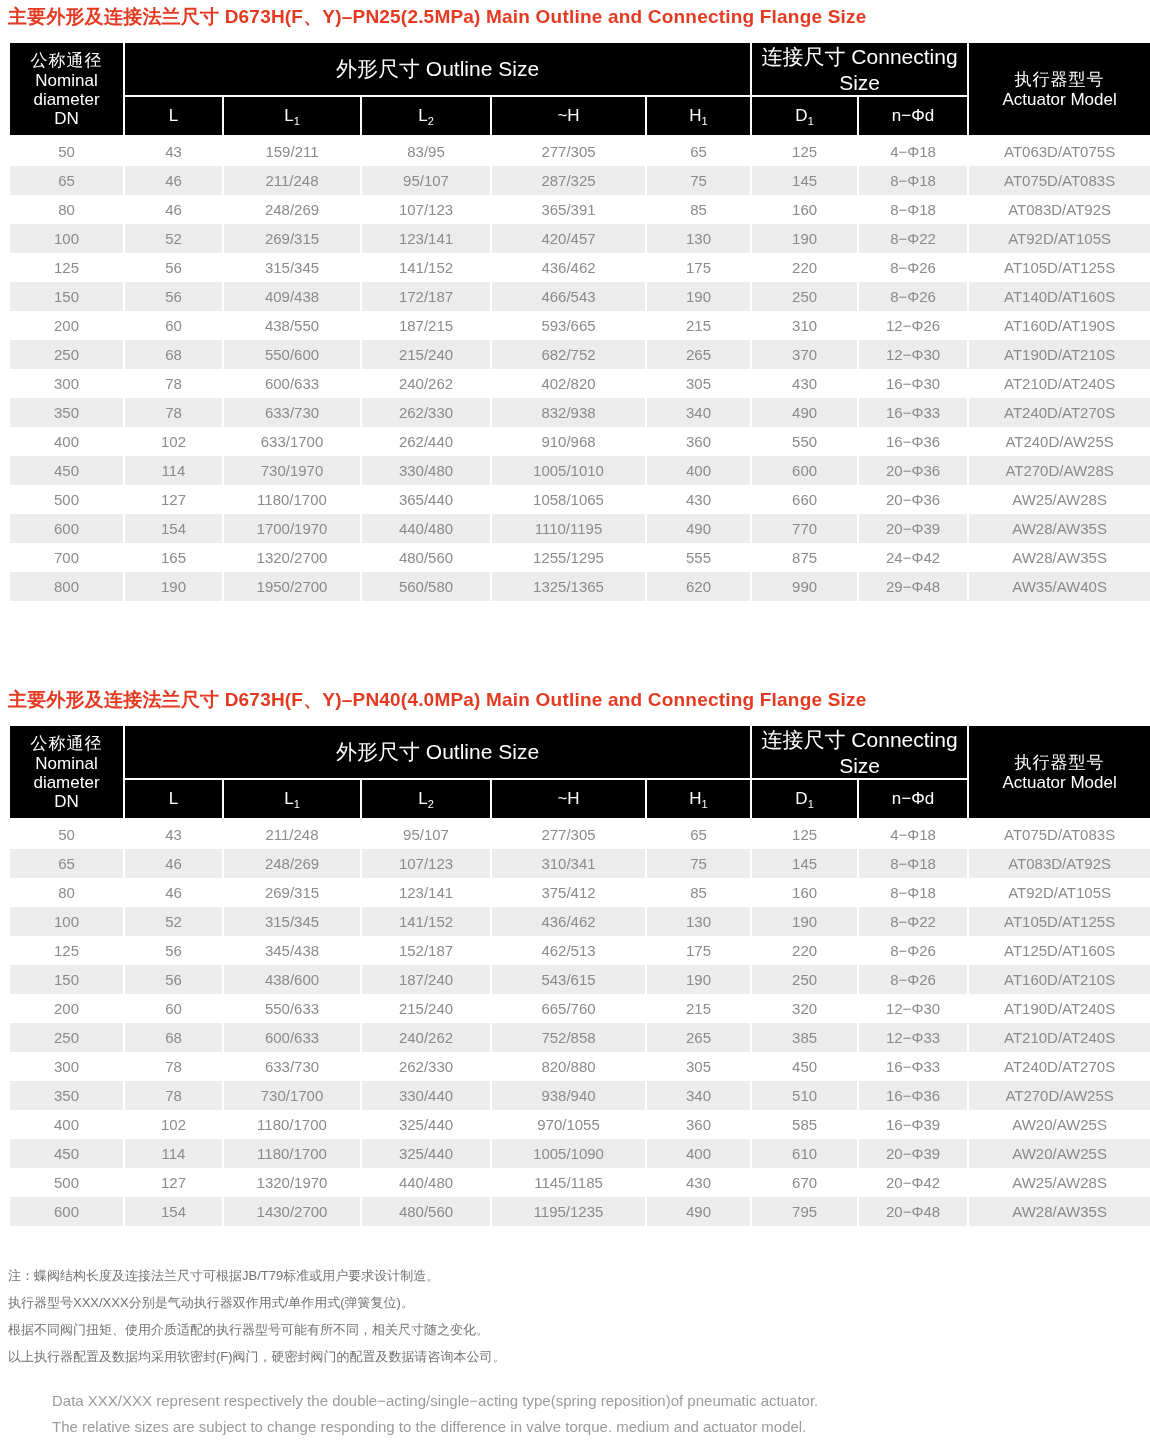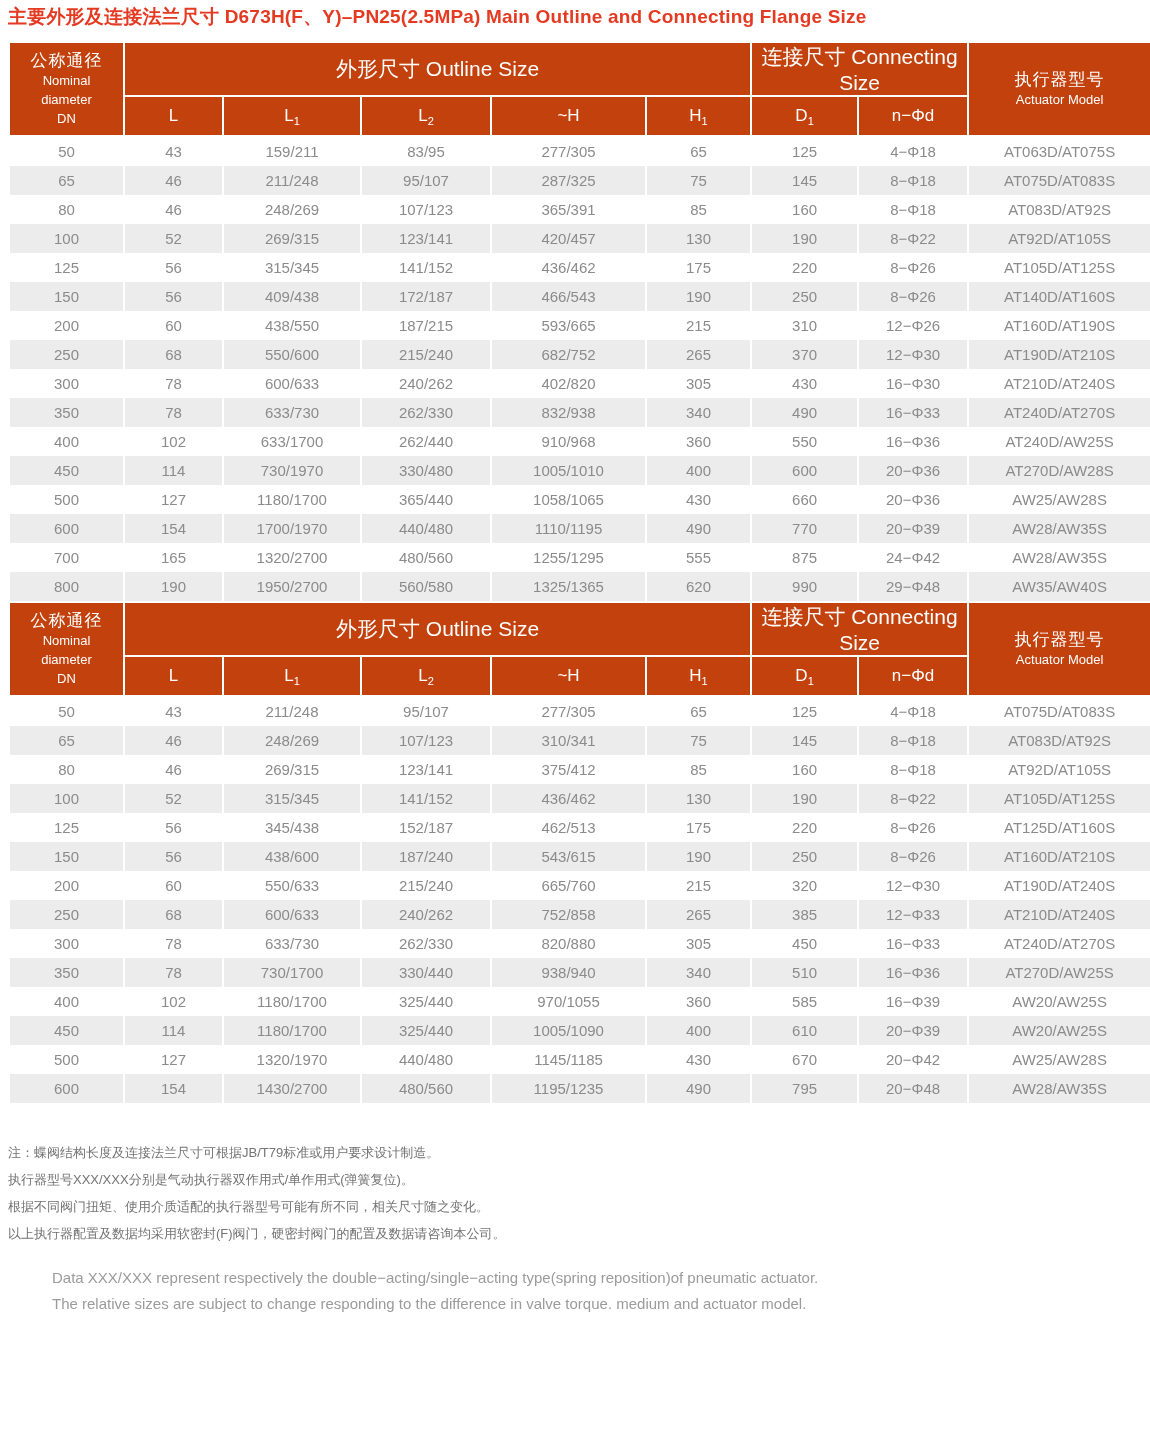--- a/index.html
+++ b/index.html
@@ -19,32 +19,32 @@
     letter-spacing: 0.2px;
   }
   .title-2 { margin-top: 88px; }
 
   table.spec {
     width: 1142px;
     table-layout: fixed;
     border-collapse: collapse;
   }
   table.spec thead th {
-    background: #c2410c;
+    background: #000000;
     color: #ffffff;
     font-weight: normal;
     border: 2px solid #ffffff;
     text-align: center;
     padding: 0;
   }
   th.group-cell { height: 48px; font-size: 21px; }
   th.sub-cell   { height: 38px; font-size: 17px; }
   th.dn-cell, th.actuator-cell { font-size: 17px; }
   .hdr-line-cn { font-size: 17px; line-height: 21px; letter-spacing: 1px; }
-  .hdr-line-en { font-size: 13px; line-height: 19px; letter-spacing: 0; }
+  .hdr-line-en { font-size: 17px; line-height: 19px; letter-spacing: 0; }
   .subscript { font-size: 11px; vertical-align: -4px; letter-spacing: 0; }
 
   table.spec tbody td {
     height: 29px;
     padding: 0;
     text-align: center;
     vertical-align: middle;
     color: #8b8b8b;
     font-size: 15px;
     border-left: 2px solid #ffffff;
@@ -291,20 +291,21 @@
           <td>560/580</td>
           <td>1325/1365</td>
           <td>620</td>
           <td>990</td>
           <td>29−Φ48</td>
           <td>AW35/AW40S</td>
         </tr>
       </tbody>
   </table>
 
+  <h1 class="doc-title title-2">主要外形及连接法兰尺寸 D673H(F、Y)–PN40(4.0MPa) Main Outline and Connecting Flange Size</h1>
 
   <table class="spec">
     <colgroup>
       <col style="width:115px">
         <col style="width:99px">
         <col style="width:138px">
       <col style="width:130px">
         <col style="width:155px">
         <col style="width:105px">
       <col style="width:107px">

